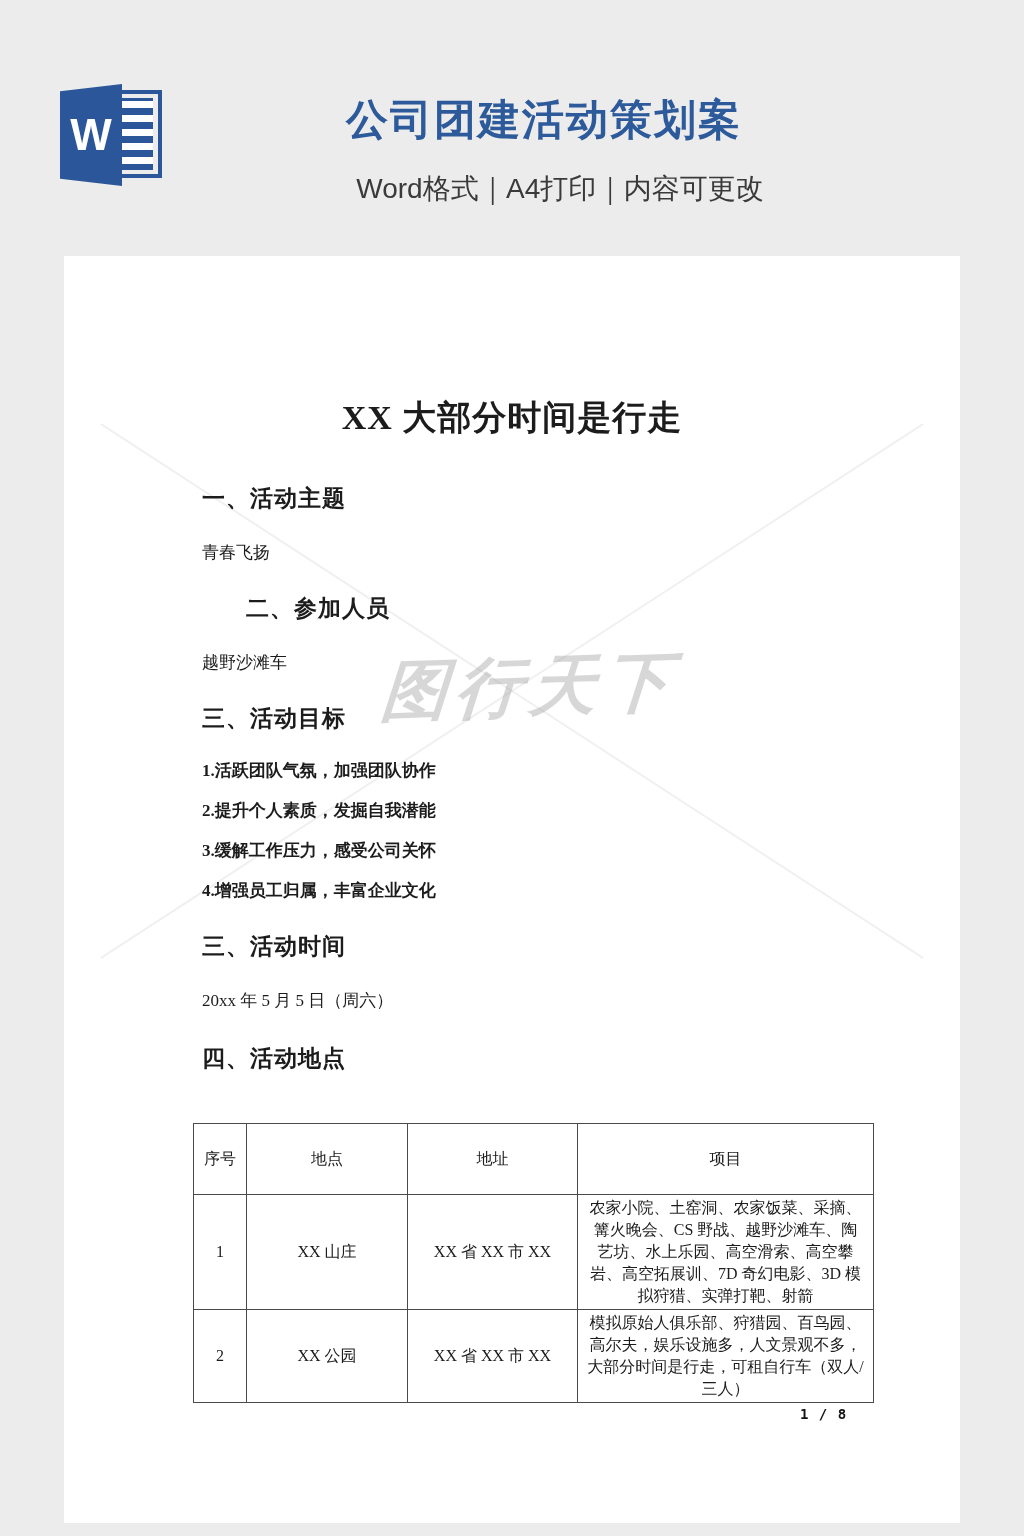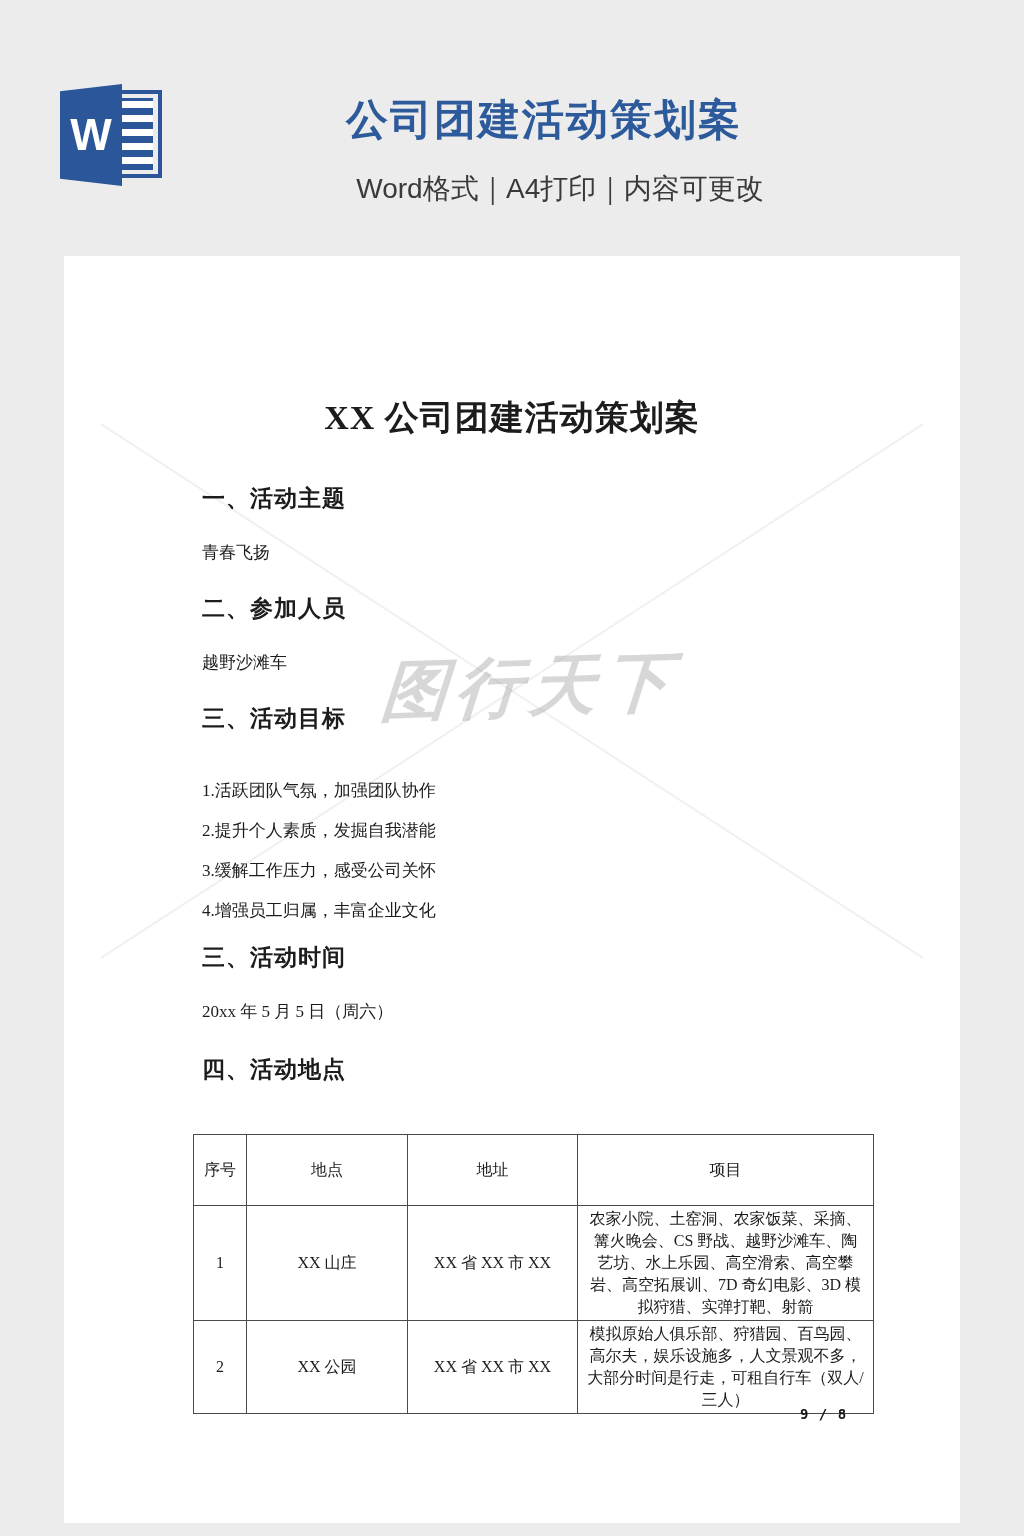--- a/index.html
+++ b/index.html
@@ -60,27 +60,27 @@
     font-family:"Liberation Serif",serif;white-space:nowrap;
   }
   
   .doc-title{
     padding-top:140px;margin:0;text-align:center;
     font-size:34px;font-weight:bold;line-height:44px;letter-spacing:1px;
   }
   .content{padding-left:138px;padding-right:48px;}
   .h2{font-size:23px;font-weight:bold;line-height:26px;margin:0;letter-spacing:1px;}
   .h2.s0{margin-top:46px;}
-  .h2.s1{margin-top:32px;}
+  .h2.s1{margin-top:32px;margin-left:44px;}
   .h2.s2{margin-top:32px;}
-  .h2.s3{margin-top:23px;}
+  .h2.s3{margin-top:32px;}
   .h2.s4{margin-top:34px;}
   .body-line{font-size:17px;line-height:22px;margin:30px 0 0 0;}
   .list-line{font-size:17px;line-height:22px;margin:0 0 18px 0;}
-  .list-wrap{margin-top:48px;}
+  .list-wrap{margin-top:28px;font-weight:bold;}
   
   .loc-table{
     border-collapse:collapse;margin-top:51px;margin-left:-9px;
     table-layout:fixed;width:668px;
   }
   .loc-table td,.loc-table th{
     border:1.5px solid #4a4a4a;
     font-size:16px;font-weight:normal;
     text-align:center;vertical-align:middle;
     padding:2px 6px;box-sizing:border-box;
@@ -112,21 +112,21 @@
   <div class="header-title">公司团建活动策划案</div>
   <div class="header-sub">Word格式｜A4打印｜内容可更改</div>
 </div>
 
 <div class="page">
   <div class="wm-line a"></div>
   <div class="wm-line b"></div>
   <div class="wm-text">图行天下</div>
 
   <div class="page-inner">
-    <h1 class="doc-title">XX 公司团建活动策划案</h1>
+    <h1 class="doc-title">XX 大部分时间是行走</h1>
 
     <div class="content">
       <h2 class="h2 s0">一、活动主题</h2>
       <p class="body-line">青春飞扬</p>
 
       <h2 class="h2 s1">二、参加人员</h2>
       <p class="body-line">越野沙滩车</p>
 
       <h2 class="h2 s2">三、活动目标</h2>
       <div class="list-wrap">
@@ -158,15 +158,15 @@
         <tr class="r1">
           <td class="c0">2</td>
           <td class="c1">XX 公园</td>
           <td class="c2">XX 省 XX 市 XX</td>
           <td class="c3 proj">模拟原始人俱乐部、狩猎园、百鸟园、高尔夫，娱乐设施多，人文景观不多，大部分时间是行走，可租自行车（双人/三人）</td>
         </tr>
       </tbody>
         </table>
     </div>
 
-    <div class="page-num">9 / 8</div>
+    <div class="page-num">1 / 8</div>
   </div>
 </div>
 
 </body></html>

